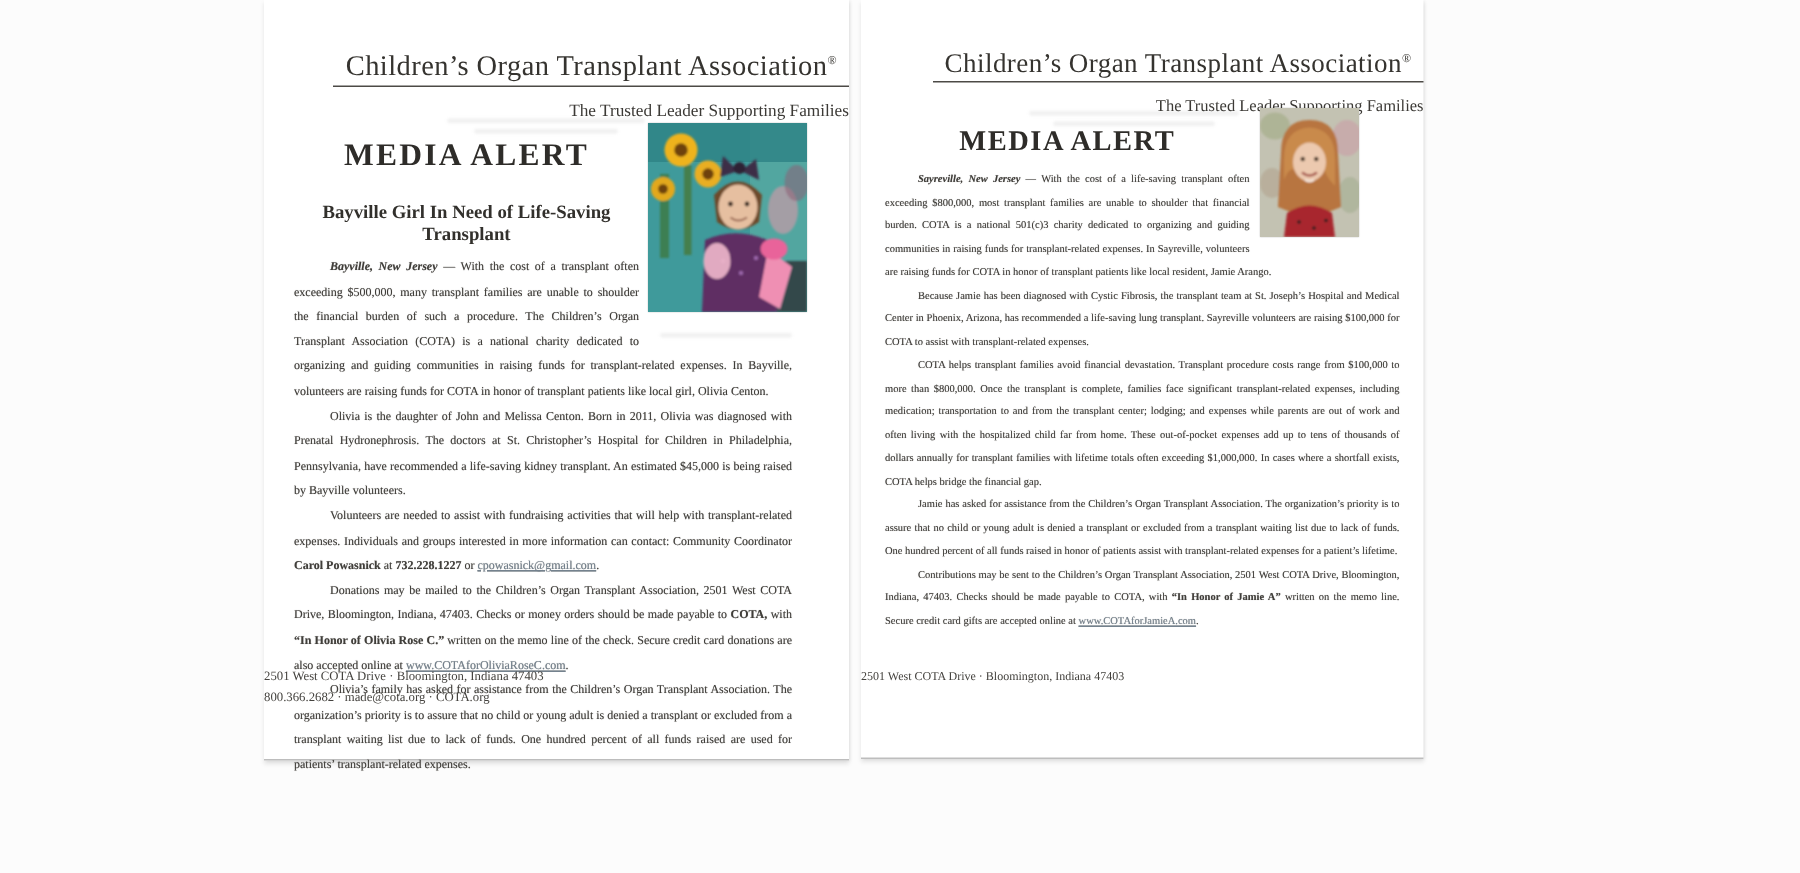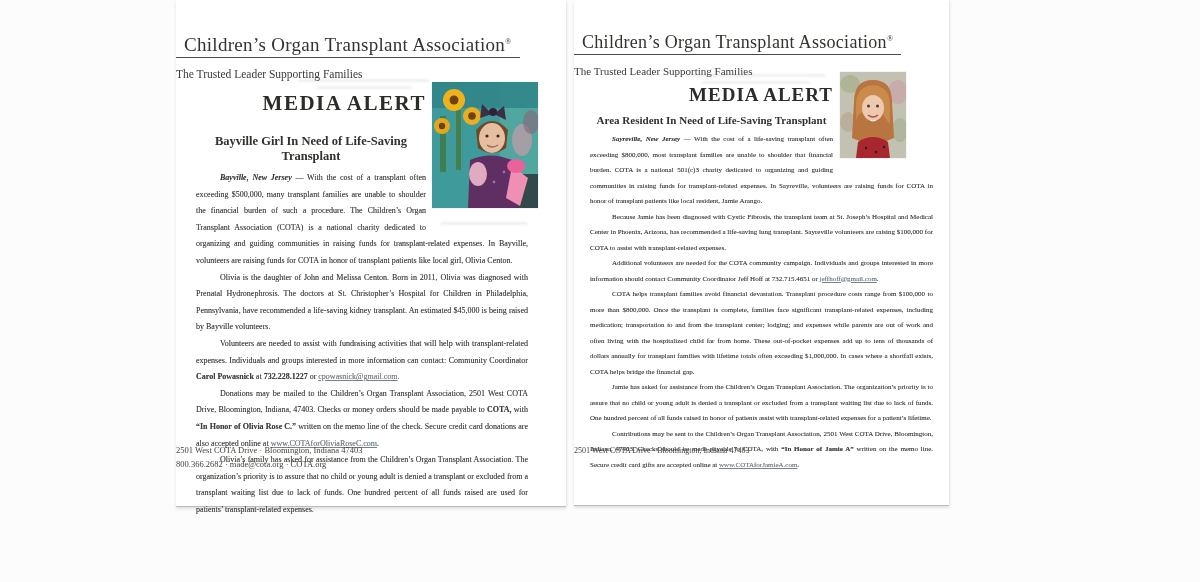--- a/index.html
+++ b/index.html
@@ -11,21 +11,21 @@
     color:#3f3d3a;
   }
   .page{
     position:absolute;top:0;background:#ffffff;
     border-bottom:1px solid #bdbdbd;
     box-shadow:1px 0 2px rgba(0,0,0,.06),0 2px 3px rgba(0,0,0,.10);
   }
   #left-page{left:176px;width:390px;height:506px;}
   #right-page{left:574px;width:375px;height:505px;}
 
-  .org-header{text-align:left;}
+  .org-header{text-align:right;}
   #left-page .org-header{margin-top:34px;}
   #right-page .org-header{margin-top:32px;}
   .org-name{
     display:inline-block;color:#35332f;border-bottom:1.5px solid #4c4a46;
     padding:0 8px 1px;letter-spacing:.3px;
   }
   #left-page .org-name{font-size:19px;}
   #right-page .org-name{font-size:18px;}
   .reg{font-size:8px;vertical-align:super;}
   .org-tagline{margin-top:10px;color:#3c3a36;}
@@ -36,21 +36,21 @@
 
   .page-body{position:relative;}
   #left-page .page-body{padding:6px 38px 0 20px;}
   #right-page .page-body{padding:4px 16px 0 16px;}
 
   .float-spacer{float:right;}
   #left-page .float-spacer{width:102px;height:148px;}
   #right-page .float-spacer{width:100px;height:86px;}
 
   .media-alert{
-    margin:0;text-align:right;font-weight:bold;color:#2e2c29;
+    margin:0;text-align:center;font-weight:bold;color:#2e2c29;
   }
   #left-page .media-alert{font-size:21px;line-height:26px;letter-spacing:1.5px;margin-top:4px;}
   #right-page .media-alert{font-size:19px;line-height:24px;letter-spacing:1px;margin-top:2px;}
 
   .headline{
     margin:0;text-align:center;font-weight:bold;color:#32302c;
   }
   #left-page .headline{font-size:12.5px;line-height:15px;margin-top:18px;}
   #right-page .headline{font-size:11px;line-height:14px;margin-top:6px;}
 
@@ -183,26 +183,24 @@
         <circle cx="26" cy="76" r="1.2" fill="#222"></circle>
         <circle cx="36" cy="80" r="1.2" fill="#222"></circle>
         <circle cx="44" cy="75" r="1.2" fill="#222"></circle>
       </g>
     </svg>
   </div>
 
   <div class="page-body">
     <div class="float-spacer"></div>
     <h2 class="media-alert">MEDIA ALERT</h2>
-    <h3 class="headline">Area Resident In Need of Life-Saving Transplant</h3>
     <div class="paras">
 
     <p class="para"><span class="seg-bi">Sayreville, New Jersey</span><span> — With the cost of a life-saving transplant often exceeding $800,000, most transplant families are unable to shoulder that financial burden. COTA is a national 501(c)3 charity dedicated to organizing and guiding communities in raising funds for transplant-related expenses. In Sayreville, volunteers are raising funds for COTA in honor of transplant patients like local resident, Jamie Arango.</span></p>
         <p class="para"><span>Because Jamie has been diagnosed with Cystic Fibrosis, the transplant team at St. Joseph’s Hospital and Medical Center in Phoenix, Arizona, has recommended a life-saving lung transplant. Sayreville volunteers are raising $100,000 for COTA to assist with transplant-related expenses.</span></p>
-        <p class="para"><span>Additional volunteers are needed for the COTA community campaign. Individuals and groups interested in more information should contact Community Coordinator Jeff Hoff at 732.715.4651 or </span><span class="seg-a">jeffhoff@gmail.com</span><span>.</span></p>
         <p class="para"><span>COTA helps transplant families avoid financial devastation. Transplant procedure costs range from $100,000 to more than $800,000. Once the transplant is complete, families face significant transplant-related expenses, including medication; transportation to and from the transplant center; lodging; and expenses while parents are out of work and often living with the hospitalized child far from home. These out-of-pocket expenses add up to tens of thousands of dollars annually for transplant families with lifetime totals often exceeding $1,000,000. In cases where a shortfall exists, COTA helps bridge the financial gap.</span></p>
         <p class="para"><span>Jamie has asked for assistance from the Children’s Organ Transplant Association. The organization’s priority is to assure that no child or young adult is denied a transplant or excluded from a transplant waiting list due to lack of funds. One hundred percent of all funds raised in honor of patients assist with transplant-related expenses for a patient’s lifetime.</span></p>
         <p class="para"><span>Contributions may be sent to the Children’s Organ Transplant Association, 2501 West COTA Drive, Bloomington, Indiana, 47403. Checks should be made payable to COTA, with </span><span class="seg-b">“In Honor of Jamie A”</span><span> written on the memo line. Secure credit card gifts are accepted online at </span><span class="seg-a">www.COTAforJamieA.com</span><span>.</span></p>
       </div>
   </div>
 
   <div class="page-footer">
     <div>2501 West COTA Drive · Bloomington, Indiana 47403</div>
   </div>
 </div>

